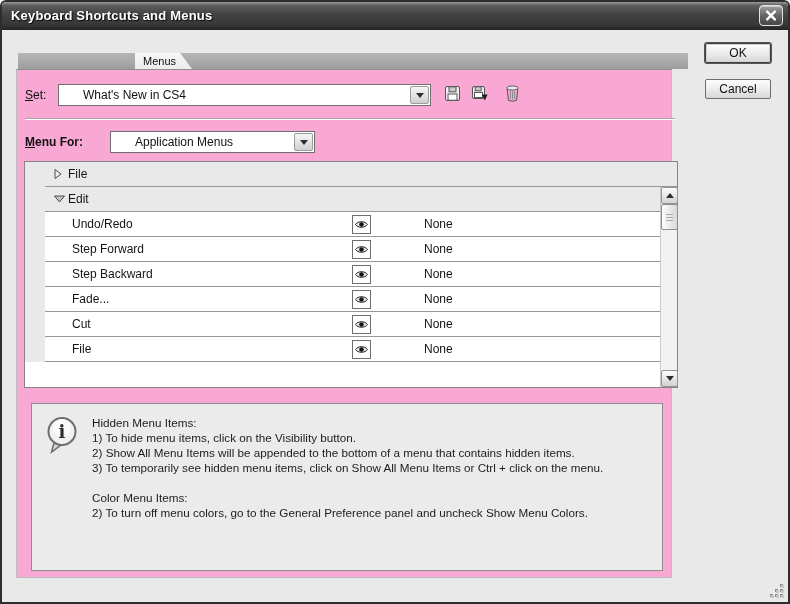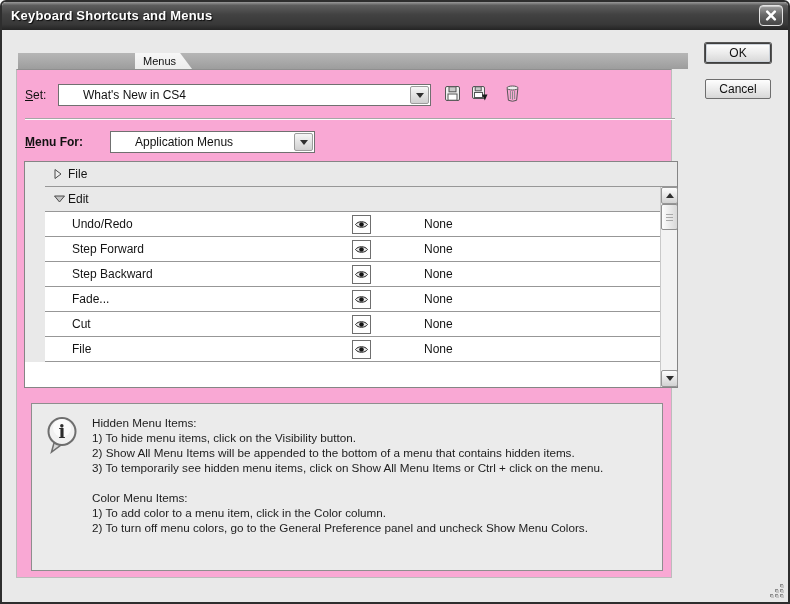--- a/index.html
+++ b/index.html
@@ -324,21 +324,20 @@
           <text x="18" y="22" text-anchor="middle" font-family="DejaVu Serif, serif" font-size="18" font-weight="bold" fill="#2d2d2d">i</text>
         </svg>
       </div>
       <div class="info-text">
         <div class="info-line">Hidden Menu Items:</div>
         <div class="info-line">1) To hide menu items, click on the Visibility button.</div>
         <div class="info-line">2) Show All Menu Items will be appended to the bottom of a menu that contains hidden items.</div>
         <div class="info-line">3) To temporarily see hidden menu items, click on Show All Menu Items or Ctrl + click on the menu.</div>
         <div class="info-spacer"></div>
         <div class="info-line">Color Menu Items:</div>
-        <div class="info-line">1) To add color to a menu item, click in the Color column.</div>
         <div class="info-line">2) To turn off menu colors, go to the General Preference panel and uncheck Show Menu Colors.</div>
       </div>
     </div>
 
   </div>
 
   <div class="grip">
     <b style="right:0;bottom:0;"></b>
     <b style="right:0;bottom:5px;"></b>
     <b style="right:5px;bottom:0;"></b>

